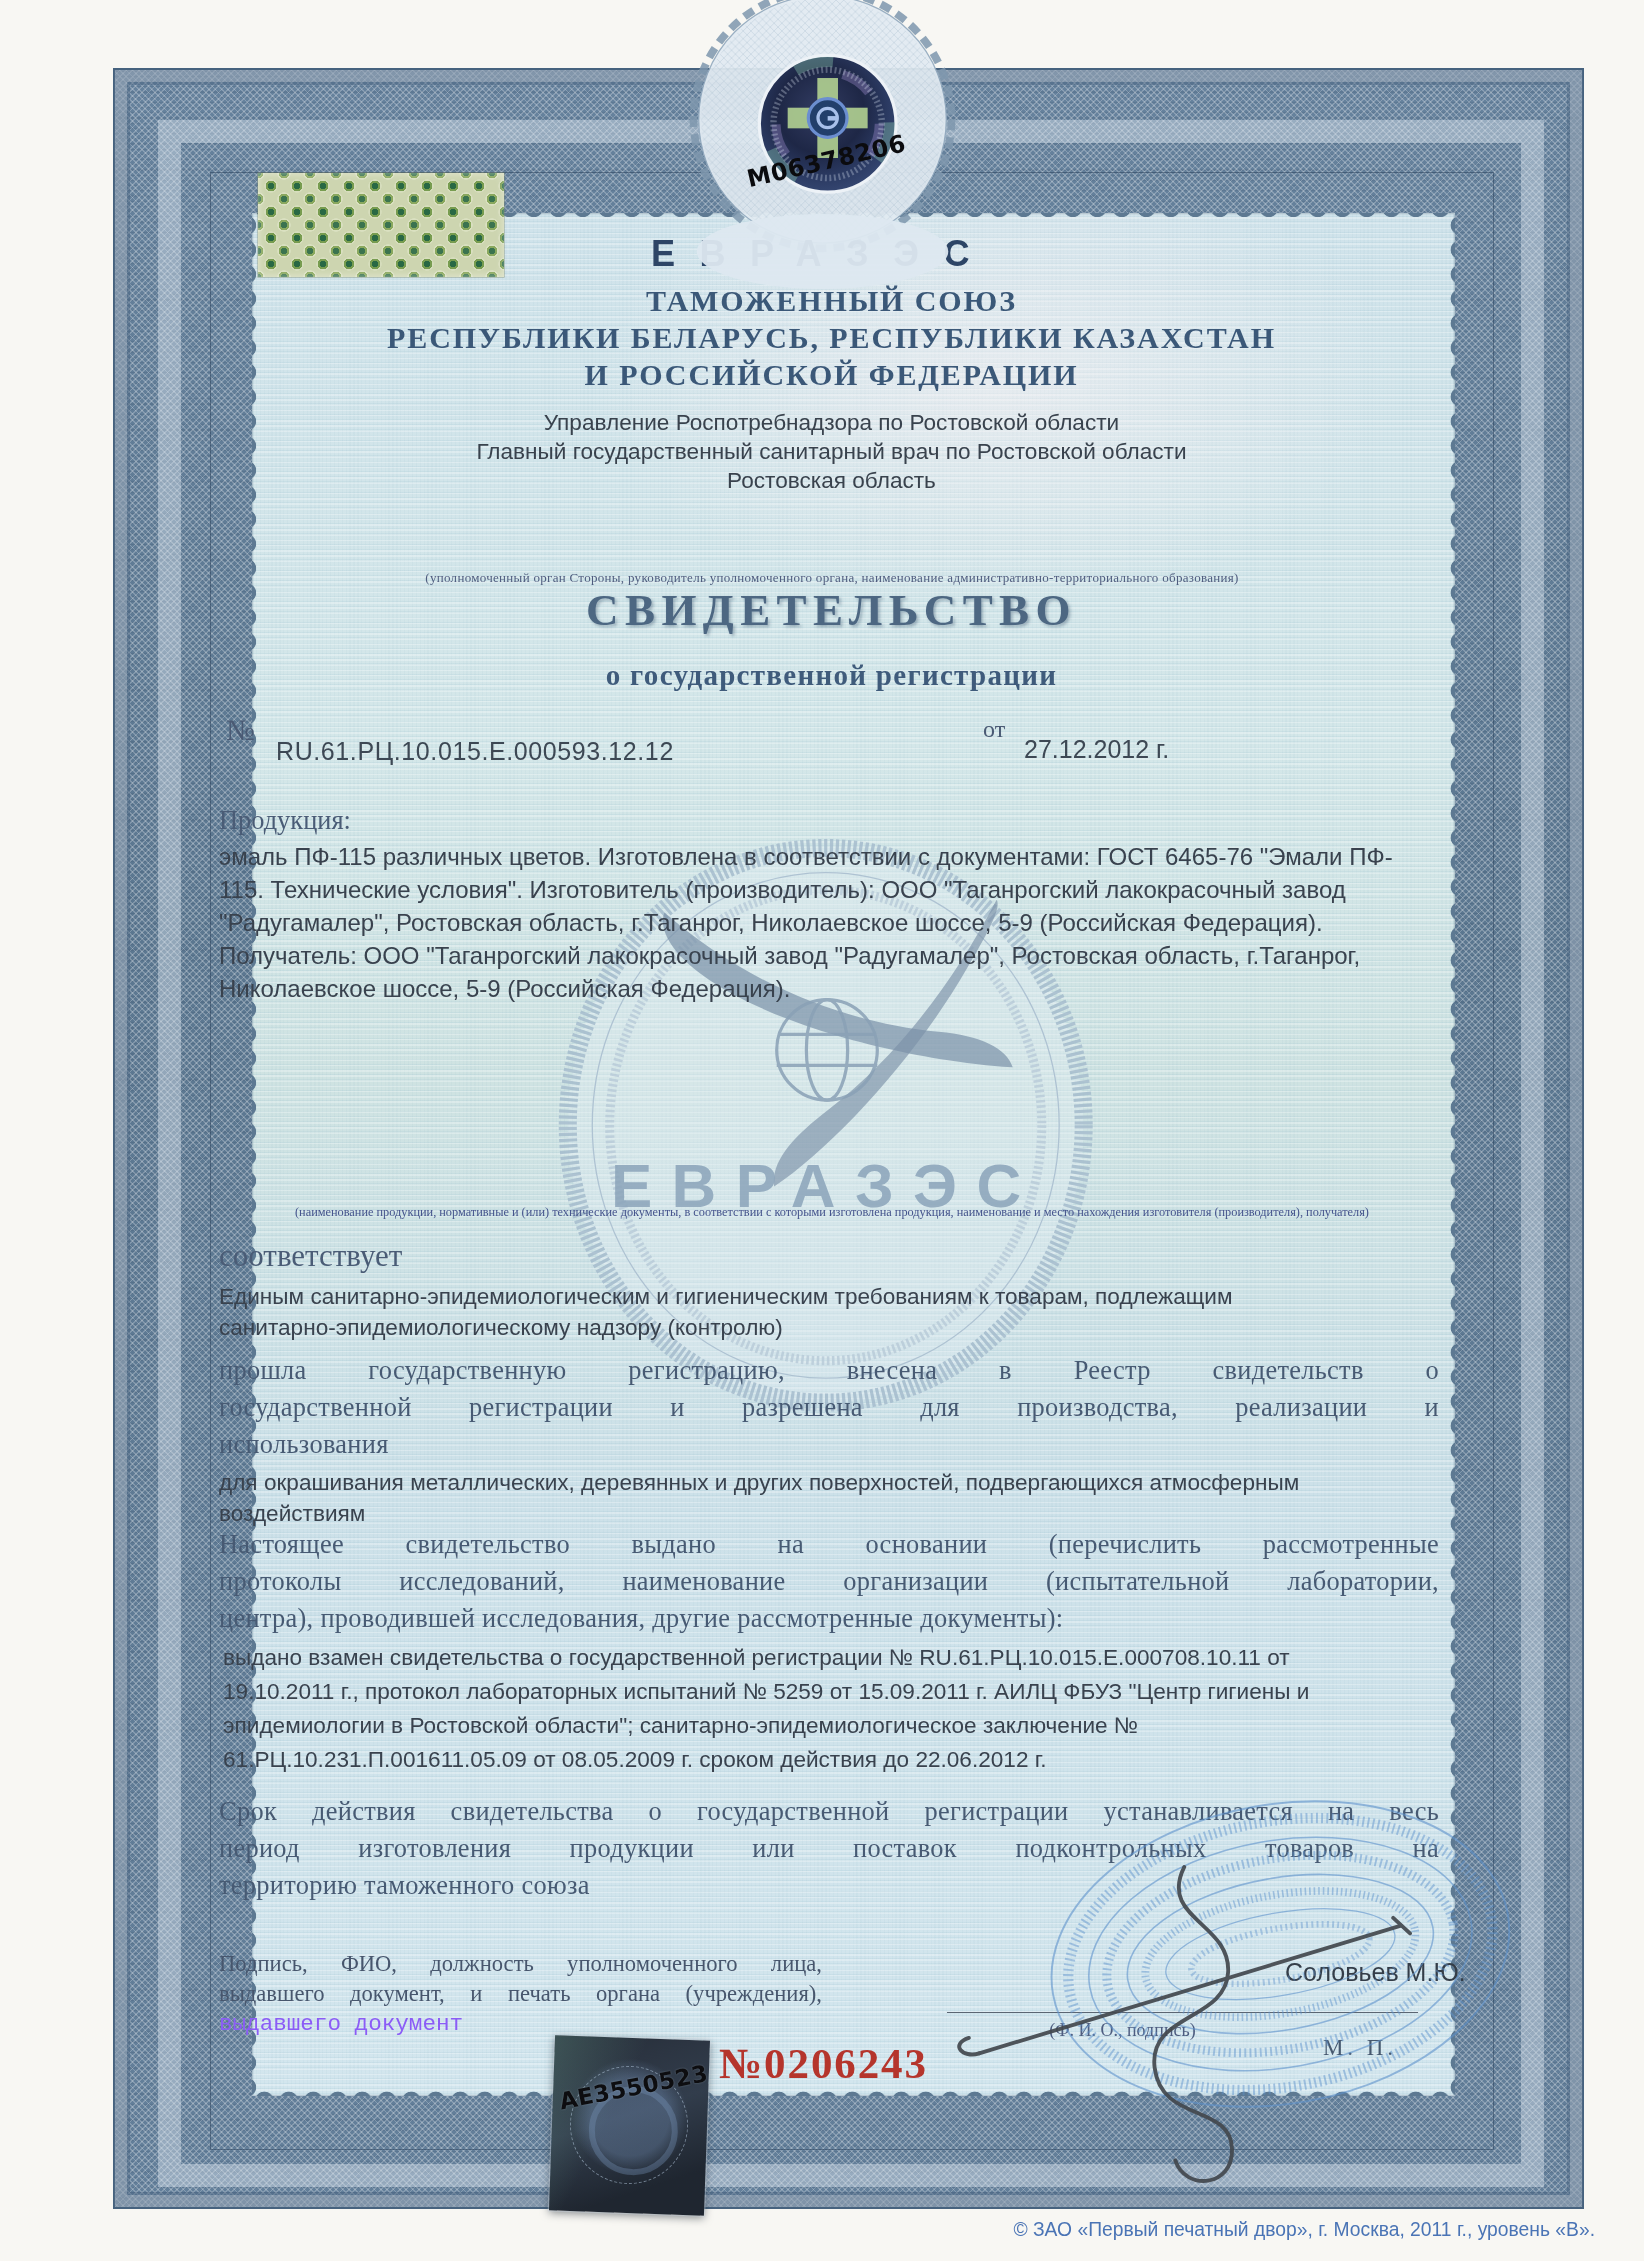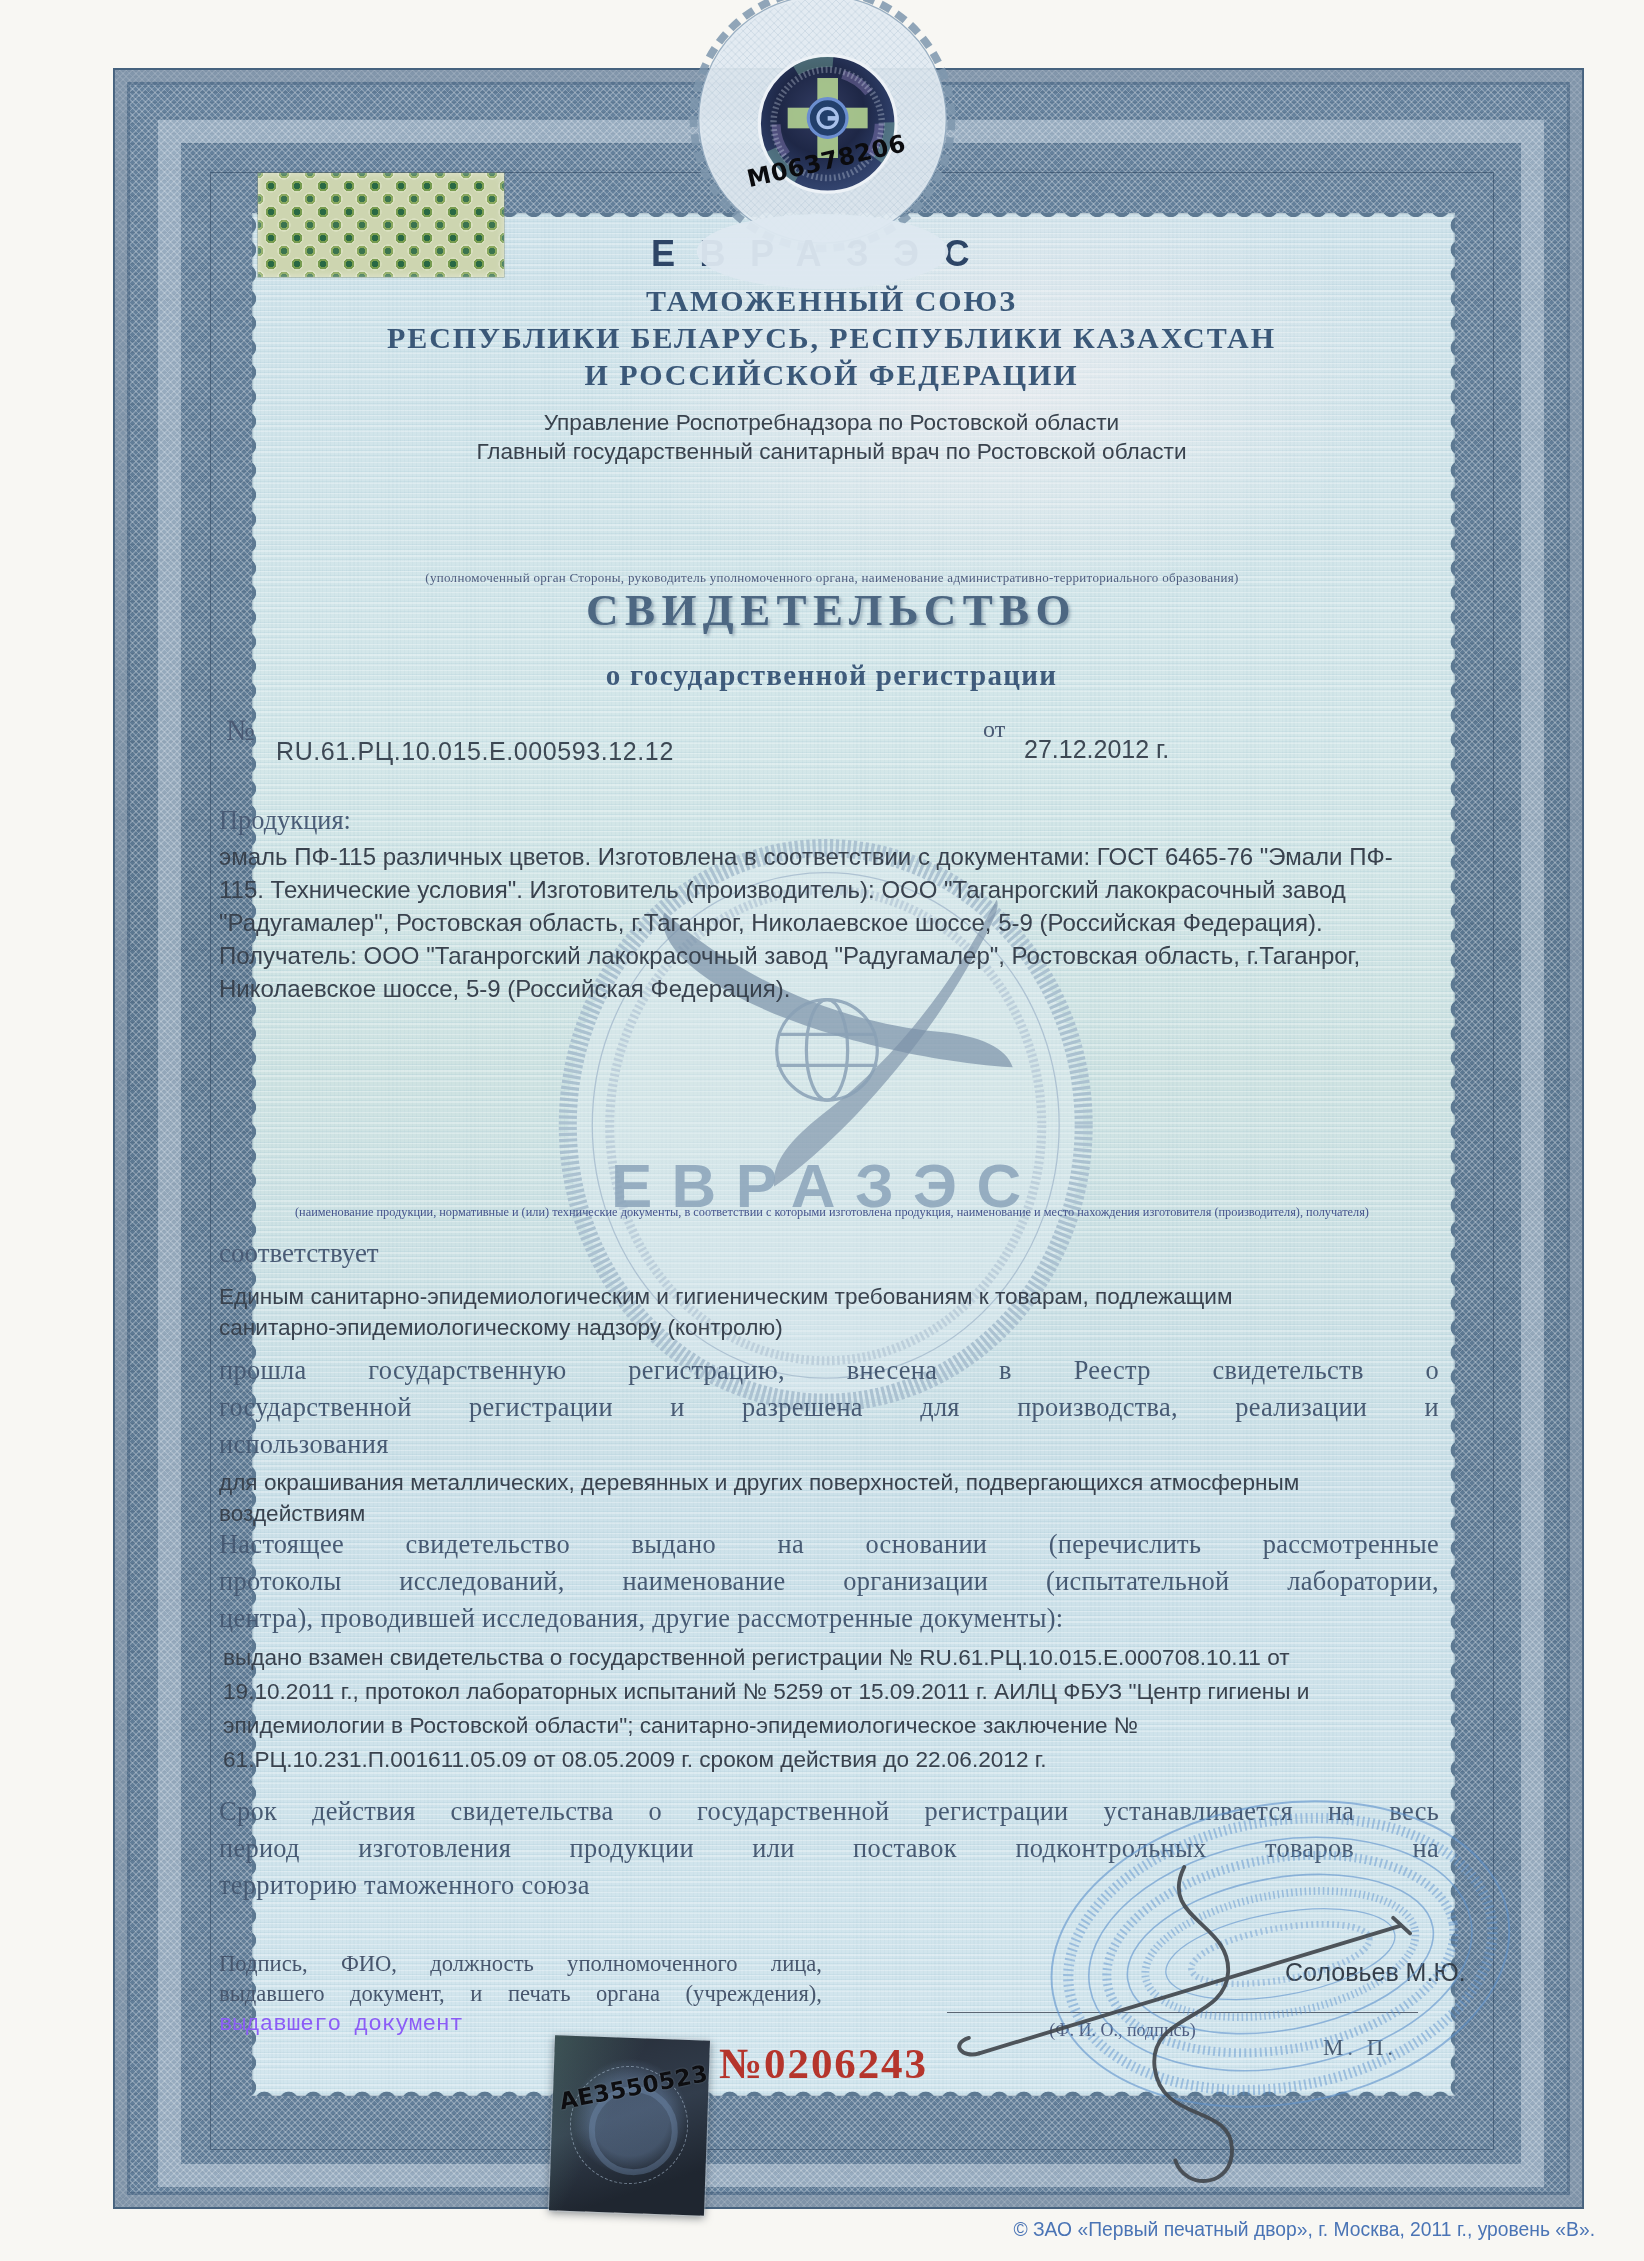--- a/index.html
+++ b/index.html
@@ -119,20 +119,21 @@
 
   <div class="t center" style="left:219px;top:282px;width:1225px;">
     <div class="serifb union-line">ТАМОЖЕННЫЙ СОЮЗ</div>
     <div class="serifb union-line">РЕСПУБЛИКИ БЕЛАРУСЬ, РЕСПУБЛИКИ КАЗАХСТАН</div>
     <div class="serifb union-line">И РОССИЙСКОЙ ФЕДЕРАЦИИ</div>
   </div>
 
   <div class="t center" style="left:219px;top:408px;width:1225px;">
     <div class="sans auth-line">Управление Роспотребнадзора по Ростовской области</div>
     <div class="sans auth-line">Главный государственный санитарный врач по Ростовской области</div>
+    <div class="sans auth-line">Ростовская область</div>
   </div>
 
   <div class="t center serif small-capt" style="left:213px;top:544px;width:1238px;margin-top:26px;">(уполномоченный орган Стороны, руководитель уполномоченного органа, наименование административно-территориального образования)</div>
 
   <div class="t center serifb title-main" style="left:219px;top:584px;width:1225px;">СВИДЕТЕЛЬСТВО</div>
   <div class="t center serifb title-sub" style="left:219px;top:659px;width:1225px;">о государственной регистрации</div>
 
   <div class="t serif" style="left:226px;top:713px;font-size:30px;color:#4a5a74;">№</div>
   <div class="t sans nowrap" style="left:276px;top:737px;font-size:25px;letter-spacing:0.6px;color:#3d4854;">RU.61.РЦ.10.015.Е.000593.12.12</div>
   <div class="t serif" style="left:983px;top:716px;font-size:24px;color:#4a5a74;">от</div>
@@ -142,21 +143,21 @@
   <div class="t" style="left:219px;top:840px;width:1225px;">
     <div class="sans nowrap body-sans">эмаль ПФ-115 различных цветов. Изготовлена в соответствии с документами: ГОСТ 6465-76 "Эмали ПФ-</div>
     <div class="sans nowrap body-sans">115. Технические условия". Изготовитель (производитель): ООО "Таганрогский лакокрасочный завод</div>
     <div class="sans nowrap body-sans">"Радугамалер", Ростовская область, г.Таганрог, Николаевское шоссе, 5-9 (Российская Федерация).</div>
     <div class="sans nowrap body-sans">Получатель: ООО "Таганрогский лакокрасочный завод "Радугамалер", Ростовская область, г.Таганрог,</div>
     <div class="sans nowrap body-sans">Николаевское шоссе, 5-9 (Российская Федерация).</div>
   </div>
 
   <div class="t center serif" style="left:213px;top:1205px;width:1238px;font-size:12.3px;color:#44538c;">(наименование продукции, нормативные и (или) технические документы, в соответствии с которыми изготовлена продукция, наименование и место нахождения изготовителя (производителя), получателя)</div>
 
-  <div class="t serif" style="left:219px;top:1238px;font-size:27px;color:#4a5c76;">соответствует</div>
+  <div class="t serif" style="left:219px;top:1238px;font-size:31px;color:#4a5c76;">соответствует</div>
   <div class="t" style="left:219px;top:1281px;width:1225px;">
     <div class="sans nowrap body-sans2">Единым санитарно-эпидемиологическим и гигиеническим требованиям к товарам, подлежащим</div>
     <div class="sans nowrap body-sans2">санитарно-эпидемиологическому надзору (контролю)</div>
   </div>
 
   <div class="t" style="left:219px;top:1352px;width:1220px;">
     <div class="serif body-serif jl">прошла государственную регистрацию, внесена в Реестр свидетельств о</div>
     <div class="serif body-serif jl">государственной регистрации и разрешена для производства, реализации и</div>
     <div class="serif body-serif jl last">использования</div>
   </div>

